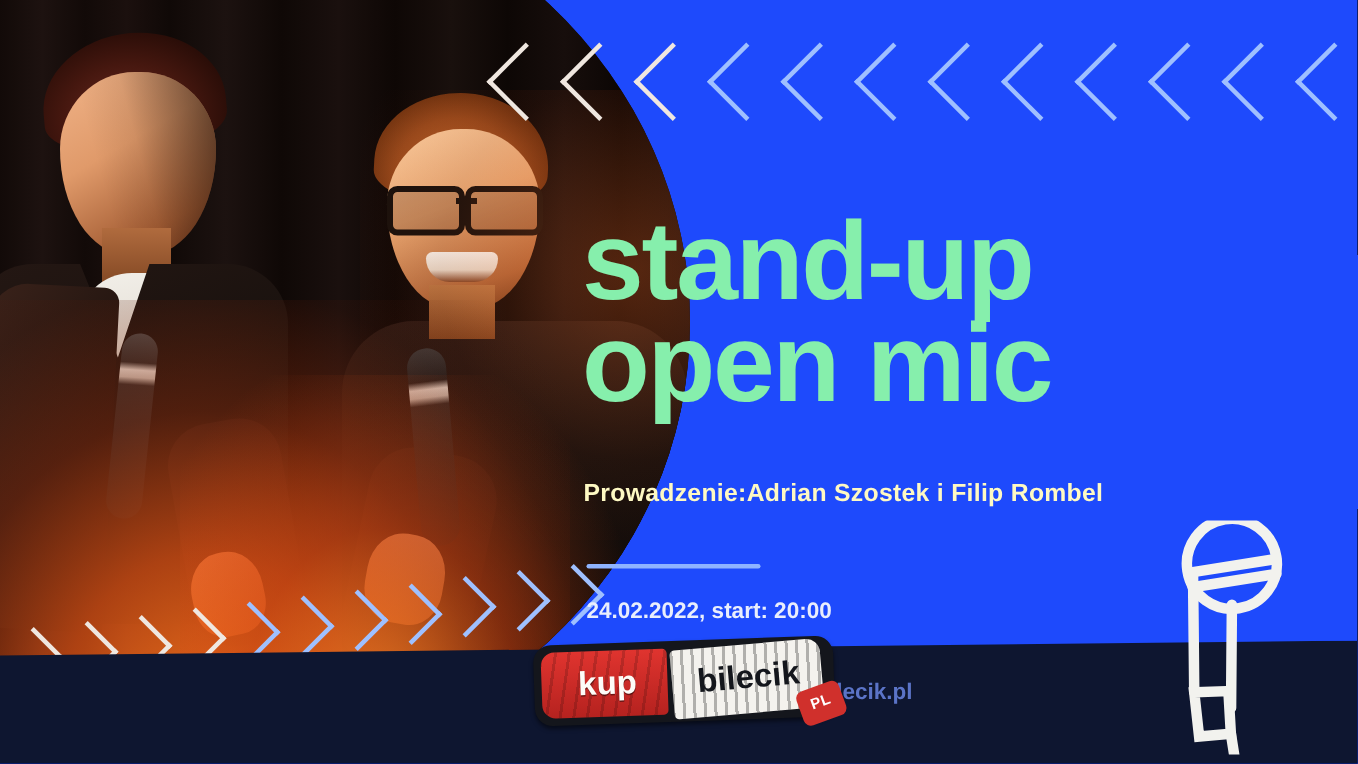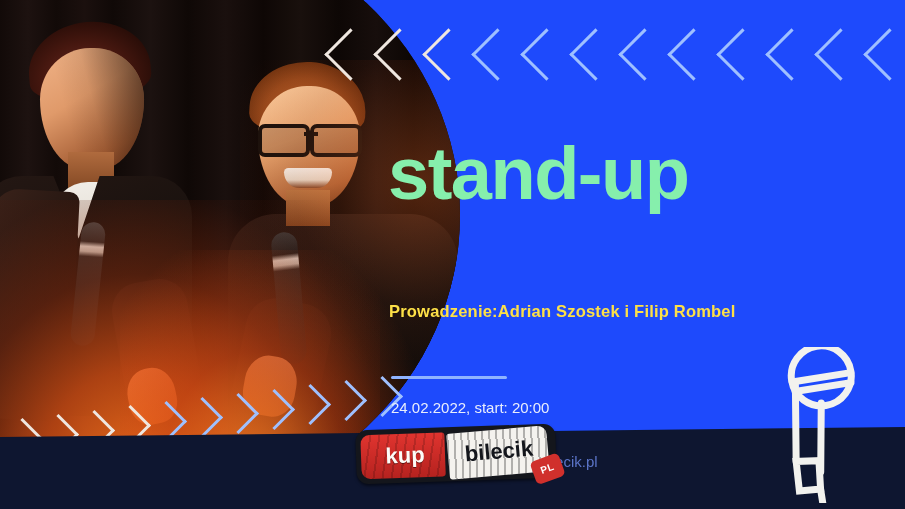--- a/index.html
+++ b/index.html
@@ -199,30 +199,30 @@
 
   
   .title{
     position:absolute;left:388px;top:140px;width:500px;
     color:#86efac;
     font-size:74px;line-height:.92;
     font-weight:700;letter-spacing:-1.5px;
   }
   .title .l2{display:block;}
   .subtitle{
-    position:absolute;left:389px;top:302px;width:480px;
-    color:#fde047;font-size:16.5px;font-weight:700;letter-spacing:.2px;
+    position:absolute;left:389px;top:320px;width:480px;
+    color:#fef9c3;font-size:16.5px;font-weight:700;letter-spacing:.2px;
   }
   .divider{
     position:absolute;left:391px;top:376px;width:116px;height:3px;
     background:#8fb4ff;border-radius:2px;
   }
   .meta{
     position:absolute;left:391px;top:394px;width:470px;
-    color:#e9eefc;font-size:15px;line-height:27px;font-weight:400;
+    color:#e9eefc;font-size:15px;line-height:27px;font-weight:700;
   }
   .meta .row{display:block;white-space:nowrap;}
   .meta .dim{color:#5b74c7;}
 
   
   .logo{
     position:absolute;left:356px;top:427px;width:200px;height:54px;
     transform:rotate(-2deg);
   }
   .logo-body{
@@ -354,20 +354,21 @@
       <line x1="50" y1="62" x2="90" y2="22"></line>
       <path d="M78 56 L118 112"></path>
       <path d="M46 56 L92 118"></path>
       <path d="M92 118 L112 140 L128 126 L110 104 Z"></path>
       <path d="M128 126 L142 140"></path>
     </g>
   </svg>
 
   <div class="title">
     <span>stand-up</span>
+    <span class="l2">open mic</span>
   </div>
 
   <div class="subtitle">Prowadzenie:Adrian Szostek i Filip Rombel</div>
 
   <div class="divider"></div>
 
   <div class="meta">
     <span class="row">24.02.2022, start: 20:00</span>
     <span class="row" style="padding-left:104px">Gdańsk</span>
     <span class="row dim" style="padding-left:104px">no kupbilecik.pl</span>

